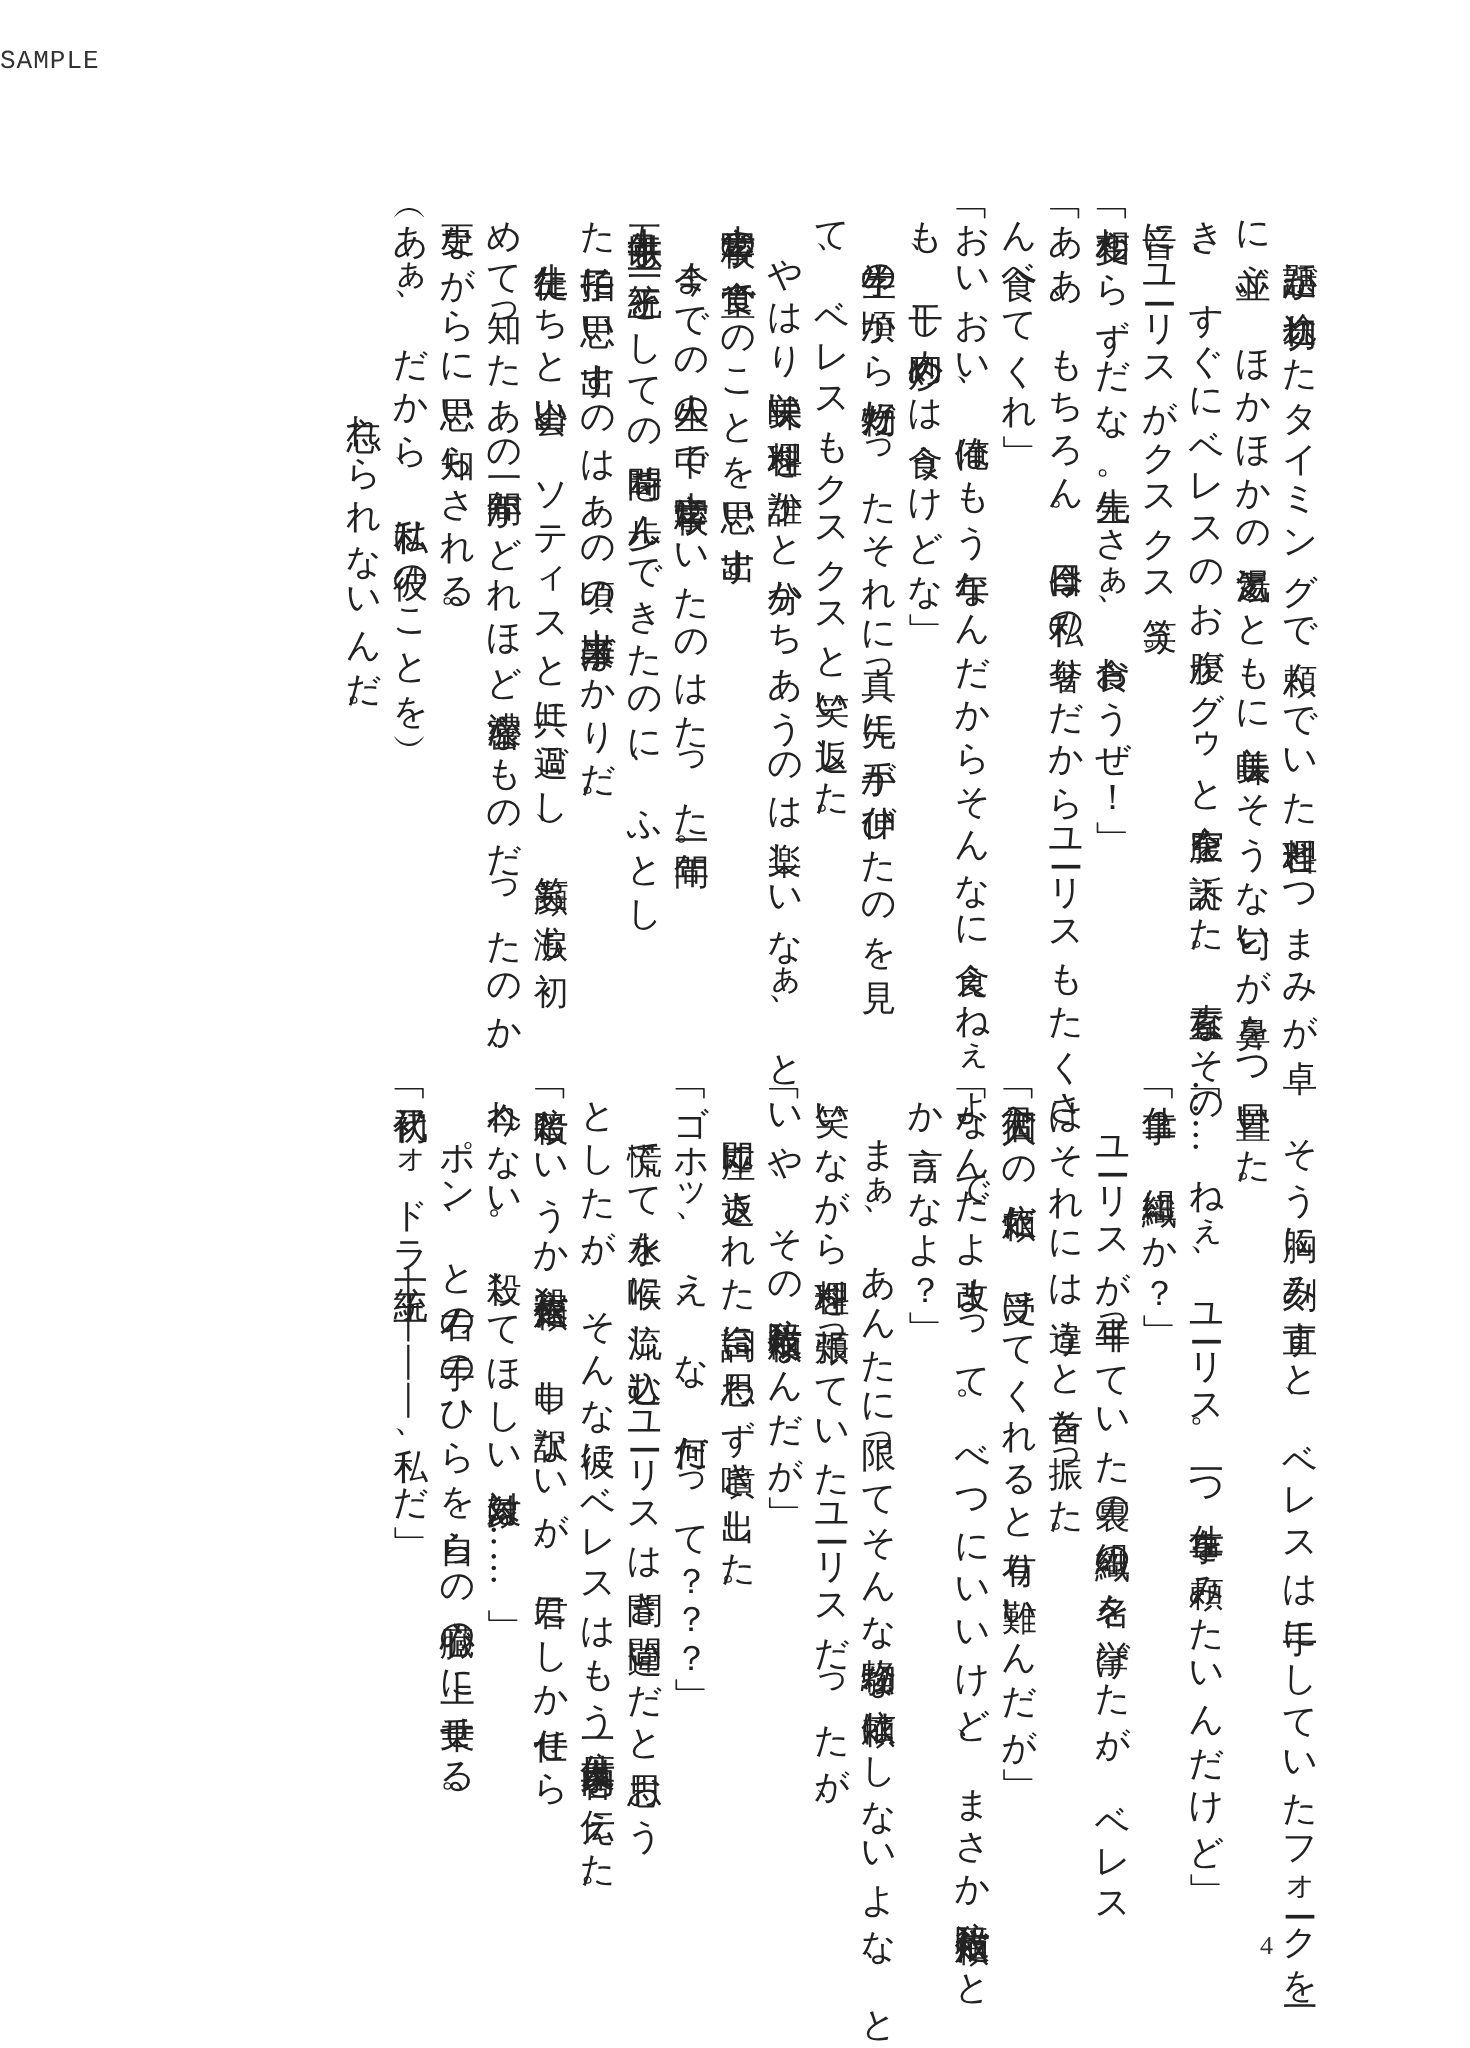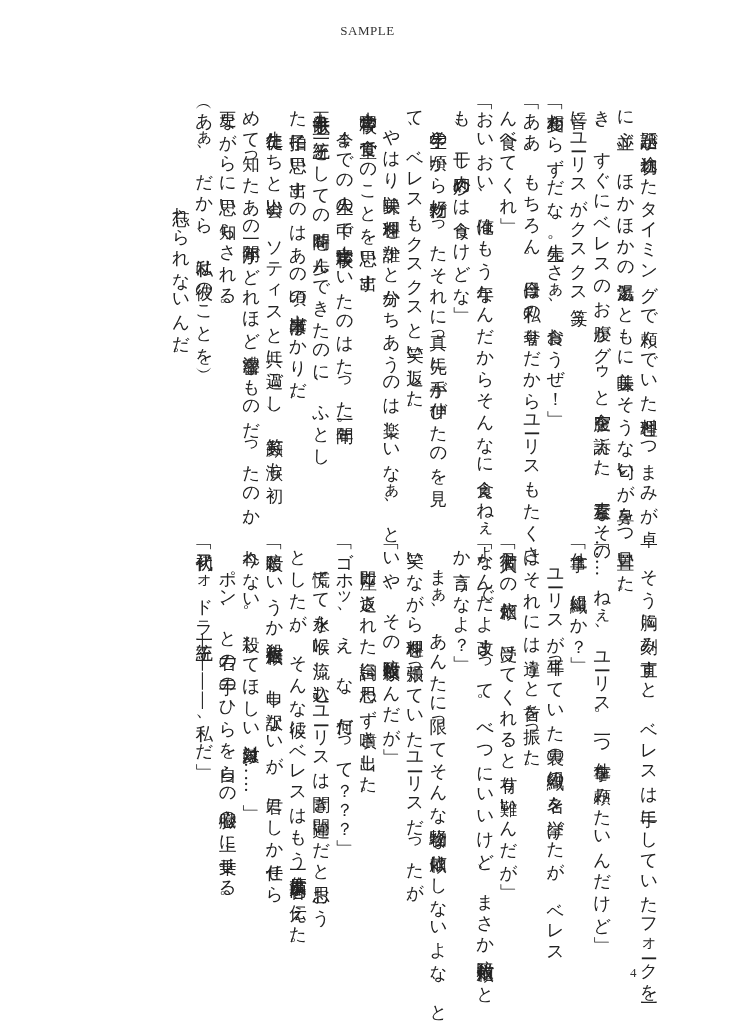--- a/index.html
+++ b/index.html
@@ -1,19 +1,19 @@
 <!DOCTYPE html>
 <html><head>
 <meta charset="utf-8">
 <style>
   html, body { margin: 0; padding: 0; background: #ffffff; }
   body { width: 735px; height: 1024px; position: relative; overflow: hidden;
          font-family: "DejaVu Serif", "Liberation Serif", serif; color: #222; }
-  .header { position: absolute; top: 23px; left: 0; width: 735px; text-align: center;
-            font-family: Liberation Serif, serif; font-size: 13px; letter-spacing: 0.5px; color: #333; }
+  .header { position: absolute; top: 23px; left: 0; width: 735px; 
+            font-family: Liberation Mono, monospace; font-size: 13px; letter-spacing: 0.5px; color: #333; }
   .page-number { position: absolute; top: 965px; left: 630px; font-family: "Liberation Serif", serif;
                  font-size: 13px; color: #333; }
   .block { position: absolute; right: 75px; width: 510px; height: 410px;
            writing-mode: vertical-rl; -webkit-writing-mode: vertical-rl;
            font-size: 17.5px; line-height: 23.4px; letter-spacing: 1.6px; }
   .block.top { top: 98px; }
   .block.bottom { top: 538px; }
   .line { display: block; white-space: pre; }
 </style>
 </head>

